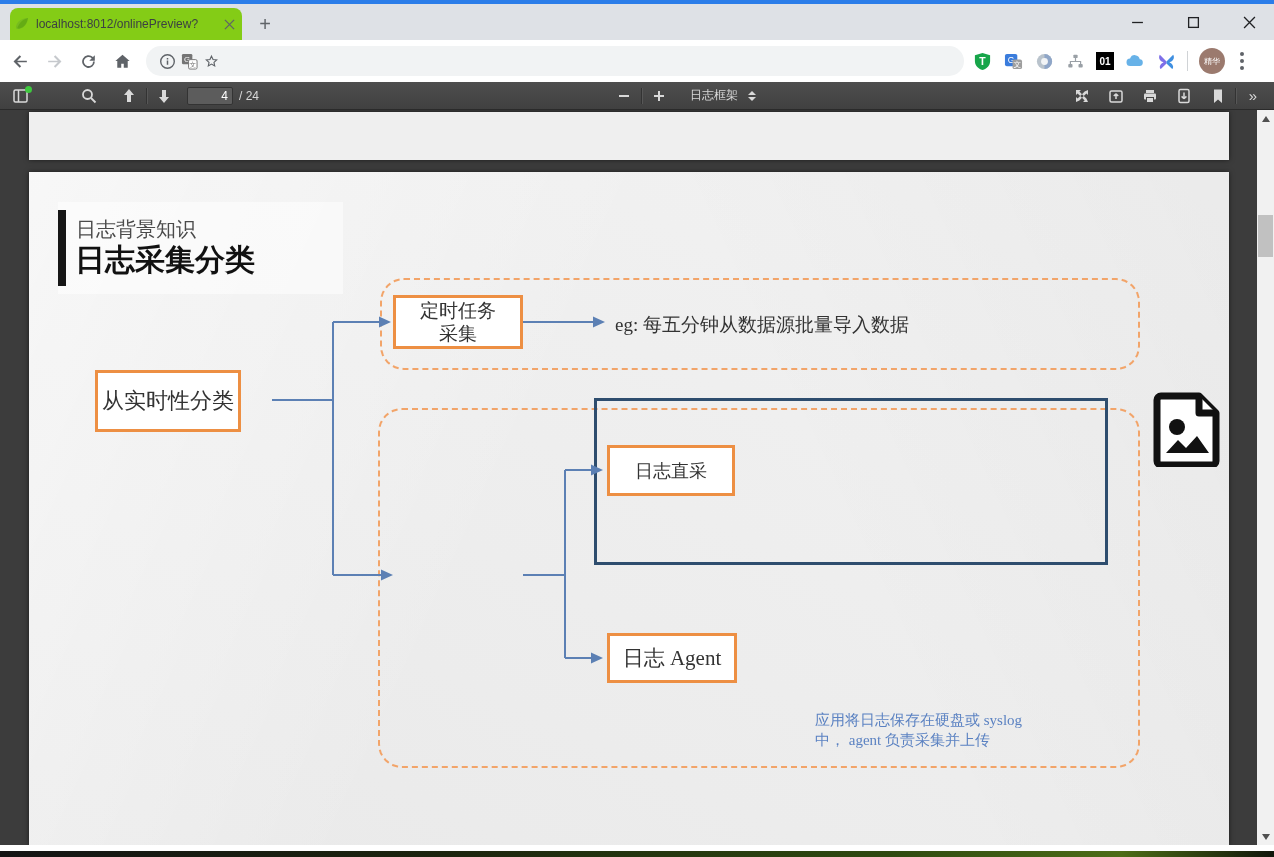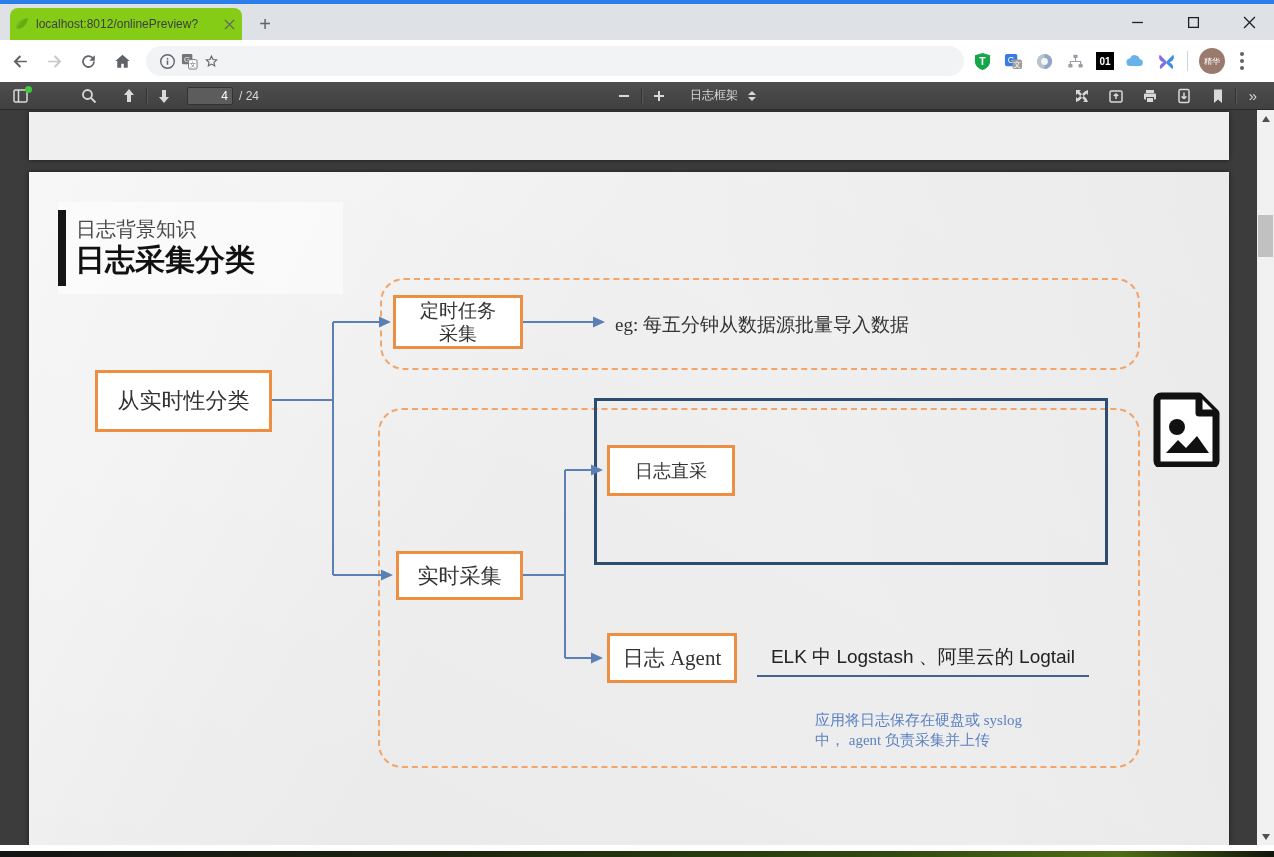--- a/index.html
+++ b/index.html
@@ -342,36 +342,34 @@
         <path d="M243 228 H304 M304 150 V403 M304 150 H350 M304 403 H352 M494 150 H564 M494 403 H536 M536 298 V486 M536 298 H562 M536 486 H562"></path>
         <g fill="#5c80b4" stroke="none">
           <polygon points="362,150 350,144.5 350,155.5"></polygon>
           <polygon points="364,403 352,397.5 352,408.5"></polygon>
           <polygon points="576,150 564,144.5 564,155.5"></polygon>
           <polygon points="574,298 562,292.5 562,303.5"></polygon>
           <polygon points="574,486 562,480.5 562,491.5"></polygon>
         </g>
       </svg>
 
-      <div class="obox" style="left:66px;top:198px;width:177px;height:62px;font-size:22px">从实时性分类</div>
+      <div class="obox" style="left:66px;top:198px;width:146px;height:62px;font-size:22px">从实时性分类</div>
 
       <div class="obox" style="left:364px;top:123px;width:130px;height:54px;font-size:19px;line-height:23px;flex-direction:column">
         <span>定时任务</span>
         <span>采集</span>
       </div>
       <div class="eg-text serifTxt">eg: 每五分钟从数据源批量导入数据</div>
 
-      <div class="obox" style="left:367px;top:379px;width:127px;height:49px;font-size:21px">实时采集</div>
 
       <div class="obox" style="left:578px;top:273px;width:128px;height:51px;font-size:18px">日志直采</div>
 
 
       <div class="obox" style="left:578px;top:461px;width:130px;height:50px;font-size:21px">日志 Agent</div>
 
-      <div class="agent-desc">ELK 中 Logstash 、阿里云的 Logtail</div>
       <div class="agent-note blue-note">
         <div>应用将日志保存在硬盘或 syslog</div>
         <div>中， agent 负责采集并上传</div>
       </div>
 
       <svg class="img-ph" viewBox="0 0 69 75">
         <path d="M8 4h38l17 17v48a4 4 0 0 1-4 4H8a4 4 0 0 1-4-4V8a4 4 0 0 1 4-4z" fill="#fff" stroke="#111" stroke-width="7" stroke-linejoin="round"></path>
         <path d="M46 4v17h17" fill="#fff" stroke="#111" stroke-width="7" stroke-linejoin="round"></path>
         <circle cx="24" cy="35" r="8" fill="#111"></circle>
         <path d="M13 61l12-13 8 8 11-12 12 17z" fill="#111"></path>

